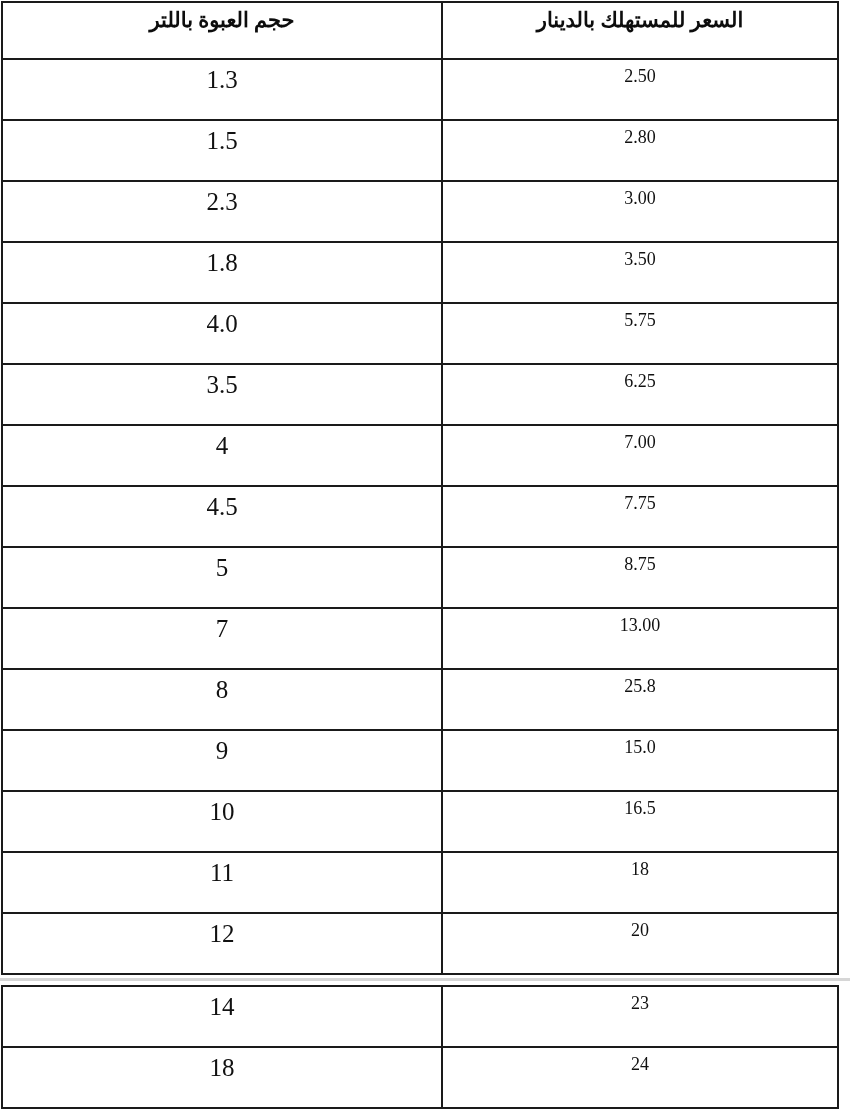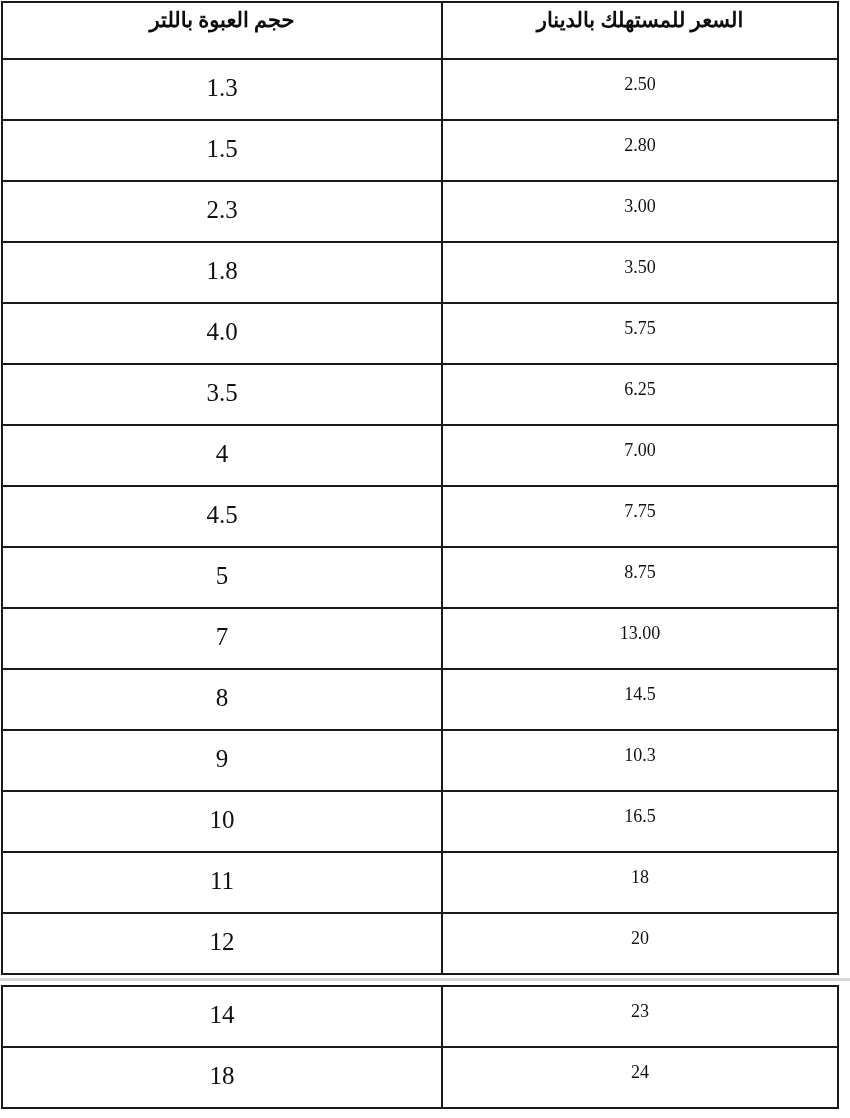--- a/index.html
+++ b/index.html
@@ -60,21 +60,21 @@
     direction: rtl;
   }
 
   
   .data-row td {
     height: 59px;
   }
   .cell-volume,
   .cell-price {
     display: block;
-    padding-top: 14px;
+    padding-top: 6px;
     text-align: center;
     color: #111111;
     font-weight: 400;
   }
   .cell-volume {
     font-size: 25px;
     line-height: 1.1;
   }
   .cell-price {
     font-size: 18px;
@@ -210,30 +210,30 @@
         <td>
           <span class="cell-price">13.00</span>
         </td>
         <td>
           <span class="cell-volume">7</span>
         </td>
       </tr>
 
       <tr class="data-row">
         <td>
-          <span class="cell-price">14.5</span>
+          <span class="cell-price">25.8</span>
         </td>
         <td>
           <span class="cell-volume">8</span>
         </td>
       </tr>
 
       <tr class="data-row">
         <td>
-          <span class="cell-price">10.3</span>
+          <span class="cell-price">15.0</span>
         </td>
         <td>
           <span class="cell-volume">9</span>
         </td>
       </tr>
 
       <tr class="data-row">
         <td>
           <span class="cell-price">16.5</span>
         </td>

